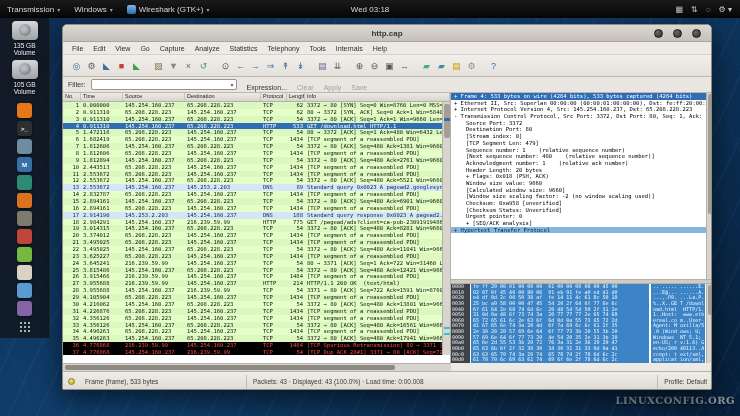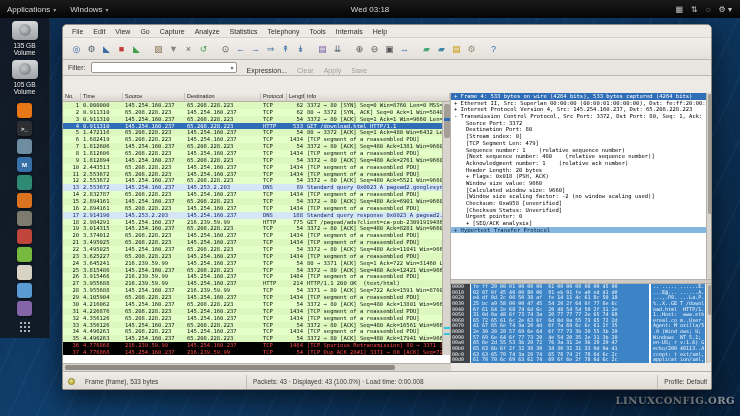--- a/index.html
+++ b/index.html
@@ -101,25 +101,30 @@
   #watermark { position:absolute; right:5px; bottom:10px; font-family:"DejaVu Serif",serif; font-size:10px; font-weight:bold;
     color:#949ca6; text-shadow:0 1px 1px rgba(0,0,0,0.7), 0 -1px 0 rgba(255,255,255,0.15); letter-spacing:0.5px;margin-top:36px; }
 </style>
 </head>
 <body>
 
 <div id="stage">
 
   <div id="panel">
     <div class="p-item">
-      <span>Applications</span>
+      <span>Transmission</span>
       <span class="p-caret">▾</span>
     </div>
     <div class="p-item">
       <span>Windows</span>
+      <span class="p-caret">▾</span>
+    </div>
+    <div class="p-item">
+      <span class="ws-badge"></span>
+      <span>Wireshark (GTK+)</span>
       <span class="p-caret">▾</span>
     </div>
     <div id="clock">Wed 03:18</div>
     <div id="panel-right">
         <span>▦</span>
         <span>⇅</span>
         <span>◌</span>
         <span>⚙ ▾</span>
       </div>
   </div>
@@ -148,20 +153,28 @@
         <div class="dock-icon" style="background: rgb(192, 69, 58);"></div>
         <div class="dock-icon" style="background: rgb(118, 185, 62);"></div>
         <div class="dock-icon" style="background: rgb(216, 211, 197);"></div>
         <div class="dock-icon" style="background: rgb(90, 155, 212);"></div>
         <div class="dock-icon" style="background: rgb(132, 101, 168);"></div>
         <div class="dock-icon dots"></div>
       </div>
   </div>
 
   <div id="win">
+    <div id="titlebar">
+      <span id="title">http.cap</span>
+      <div id="winbtns">
+          <span class="winbtn"></span>
+          <span class="winbtn"></span>
+          <span class="winbtn"></span>
+        </div>
+    </div>
     <div id="menubar">
         <span class="menu-item">File</span>
         <span class="menu-item">Edit</span>
         <span class="menu-item">View</span>
         <span class="menu-item">Go</span>
         <span class="menu-item">Capture</span>
         <span class="menu-item">Analyze</span>
         <span class="menu-item">Statistics</span>
         <span class="menu-item">Telephony</span>
         <span class="menu-item">Tools</span>

